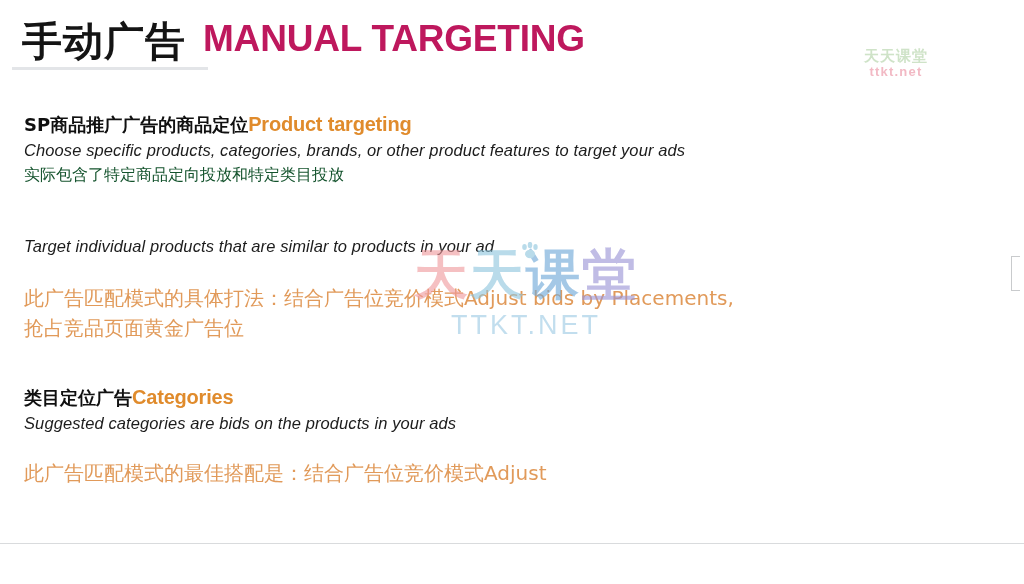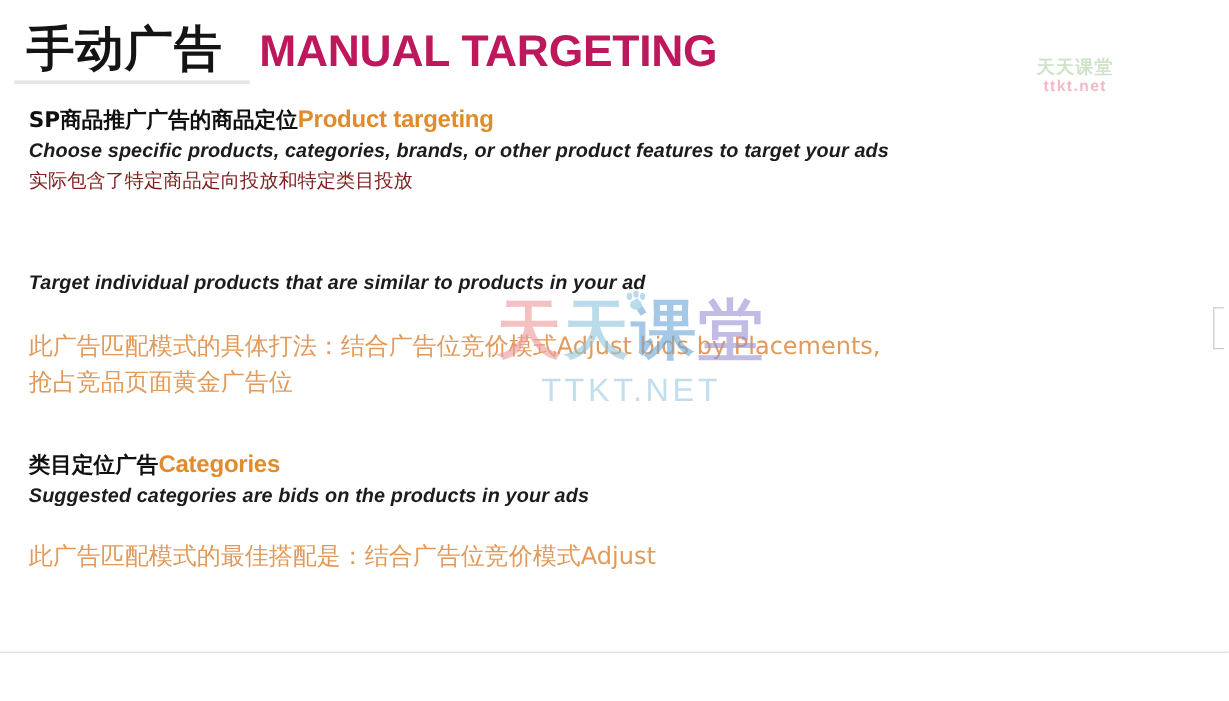--- a/index.html
+++ b/index.html
@@ -23,22 +23,22 @@
     background: #ffffff;
     overflow: hidden;
   }
 
   
   .title-row {
     position: absolute;
     left: 22px;
     top: 20px;
     display: flex;
-    align-items: flex-end;
-    gap: 30px;
+    align-items: flex-start;
+    gap: 17px;
   }
   .title-cn-wrap {
     position: relative;
     padding-bottom: 8px;
   }
   .title-cn {
     font-family: "DejaVu Sans", "Liberation Sans", sans-serif;
     font-size: 40px;
     font-weight: 700;
     color: #141414;
@@ -88,21 +88,21 @@
     font-weight: 700;
     color: #f2b9c4;
     letter-spacing: 1.2px;
     white-space: nowrap;
   }
 
   
   .content {
     position: absolute;
     left: 24px;
-    top: 88px;
+    top: 112px;
     width: 960px;
   }
   .block { margin-bottom: 0; }
 
   .heading {
     white-space: nowrap;
     line-height: 1.25;
     margin: 0;
   }
   .heading .h-cn {
@@ -117,35 +117,35 @@
     font-size: 20px;
     font-weight: 700;
     color: #e08b2c;
     letter-spacing: -0.2px;
   }
 
   .subtitle-en {
     font-family: "Liberation Sans", "DejaVu Sans", sans-serif;
     font-style: italic;
     font-size: 16.5px;
-    font-weight: 700;
+    font-weight: 400;
     color: #1c1c1c;
     letter-spacing: 0.1px;
     line-height: 1.35;
     margin: 2px 0 0 0;
     white-space: nowrap;
   }
 
   .note-cn {
     font-family: "DejaVu Sans", "Liberation Sans", sans-serif;
     font-size: 16px;
     font-weight: 400;
-    color: #7f1d1d;
+    color: #14532d;
     line-height: 1.4;
-    margin: 3px 0 14px 0;
+    margin: 3px 0 0 0;
     white-space: nowrap;
   }
 
   .tip-cn {
     font-family: "DejaVu Sans", "Liberation Sans", sans-serif;
     font-size: 20px;
     font-weight: 400;
     color: #e19a5a;
     line-height: 1.5;
     margin: 0;

